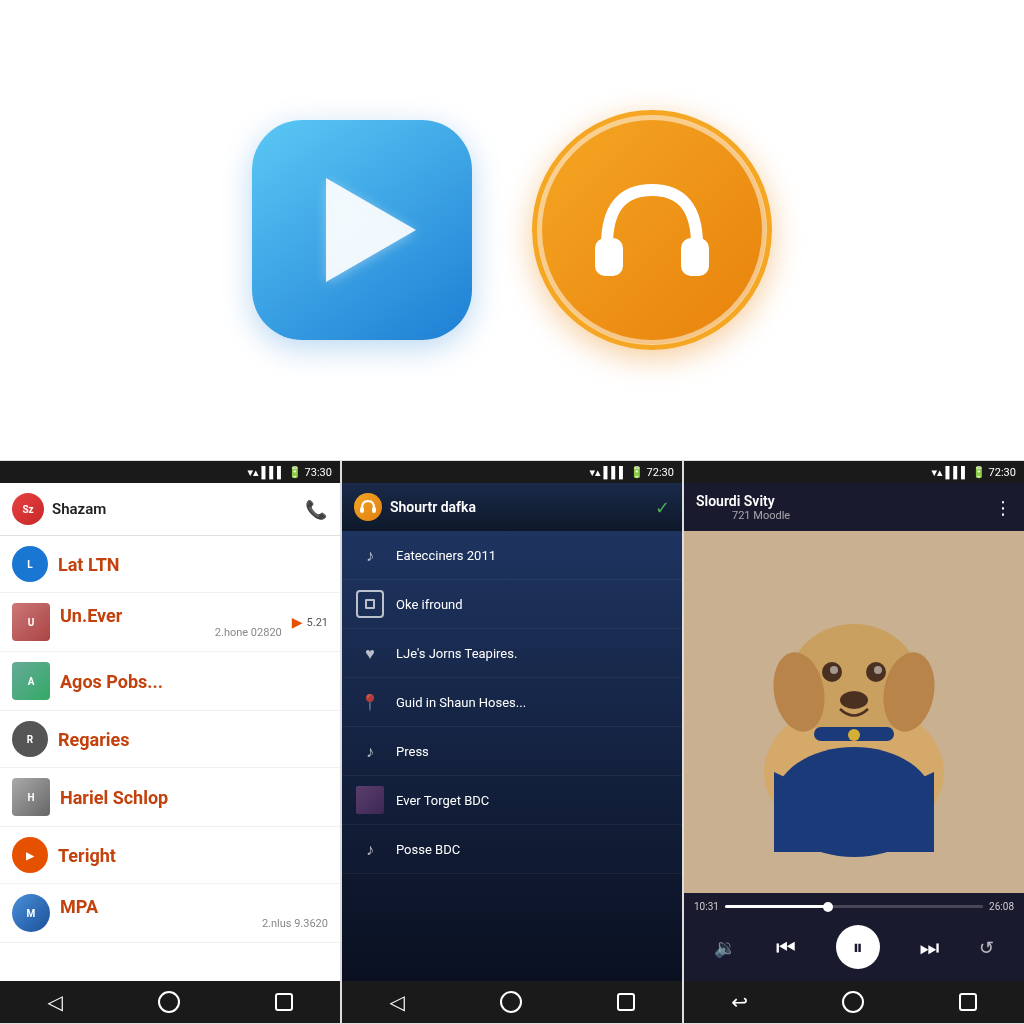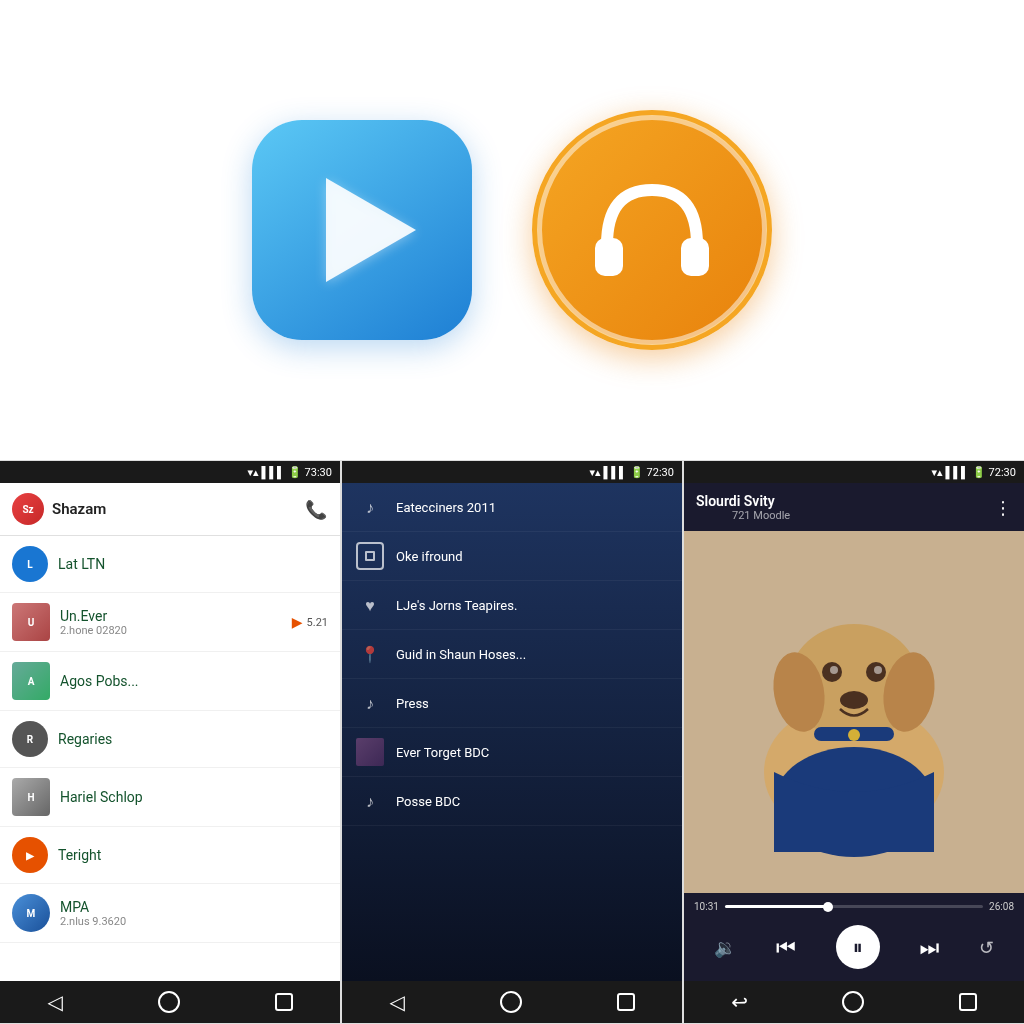--- a/index.html
+++ b/index.html
@@ -163,27 +163,28 @@
       align-items: center;
       justify-content: center;
       font-size: 10px;
       font-weight: bold;
       color: white;
     }
     .contact-info {
       flex: 1;
     }
     .contact-name {
-      font-size: 14px;
-      font-weight: 400;
-      color: #14532d;
+      font-size: 18px;
+      font-weight: 700;
+      color: #c2410c;
     }
     .contact-sub {
       font-size: 11px;
       color: #888;
+      text-align: right;
     }
     .contact-meta {
       font-size: 11px;
       color: #555;
       display: flex;
       align-items: center;
       gap: 4px;
     }
 
     
@@ -509,20 +510,33 @@
 
     <div class="status-bar">
       <div class="status-icons">
         <span>▾▴</span>
         <span>▌▌▌</span>
         <span>🔋</span>
         <span>72:30</span>
       </div>
     </div>
 
+    <div class="screen2-header">
+      <div class="screen2-header-left">
+        <div style="width:28px;height:28px;border-radius:50%;background:linear-gradient(135deg,#f5a623,#e08010);display:flex;align-items:center;justify-content:center;">
+          <svg width="18" height="16" viewBox="0 0 18 16">
+            <path d="M3 9 Q3 2 9 2 Q15 2 15 9" stroke="white" stroke-width="2" fill="none"></path>
+            <rect x="1" y="8" width="4" height="6" rx="2" fill="white"></rect>
+            <rect x="13" y="8" width="4" height="6" rx="2" fill="white"></rect>
+          </svg>
+        </div>
+        <span class="screen2-title">Shourtr dafka</span>
+      </div>
+      <span class="checkmark">✓</span>
+    </div>
 
     <div class="playlist-bg">
 
       <div class="playlist-item">
         <div class="playlist-icon">♪</div>
         <span class="playlist-text">Eatecciners 2011</span>
       </div>
 
       <div class="playlist-item">
         <div class="playlist-icon-box">

